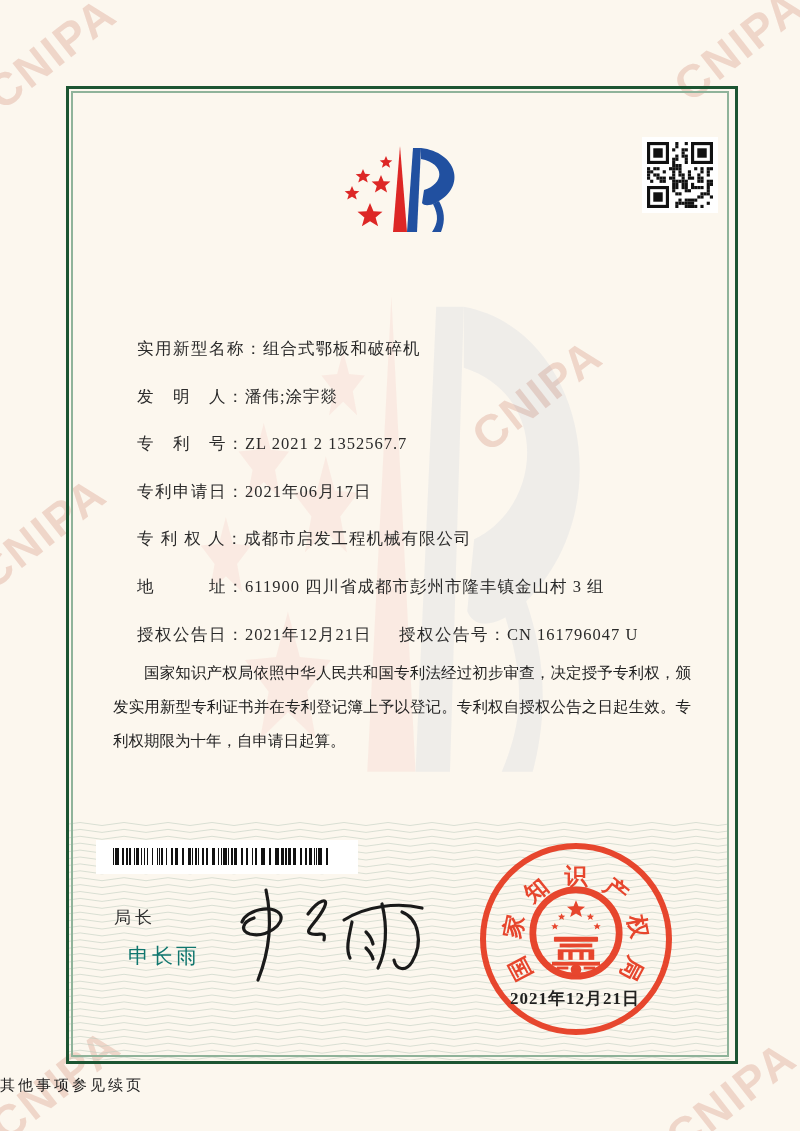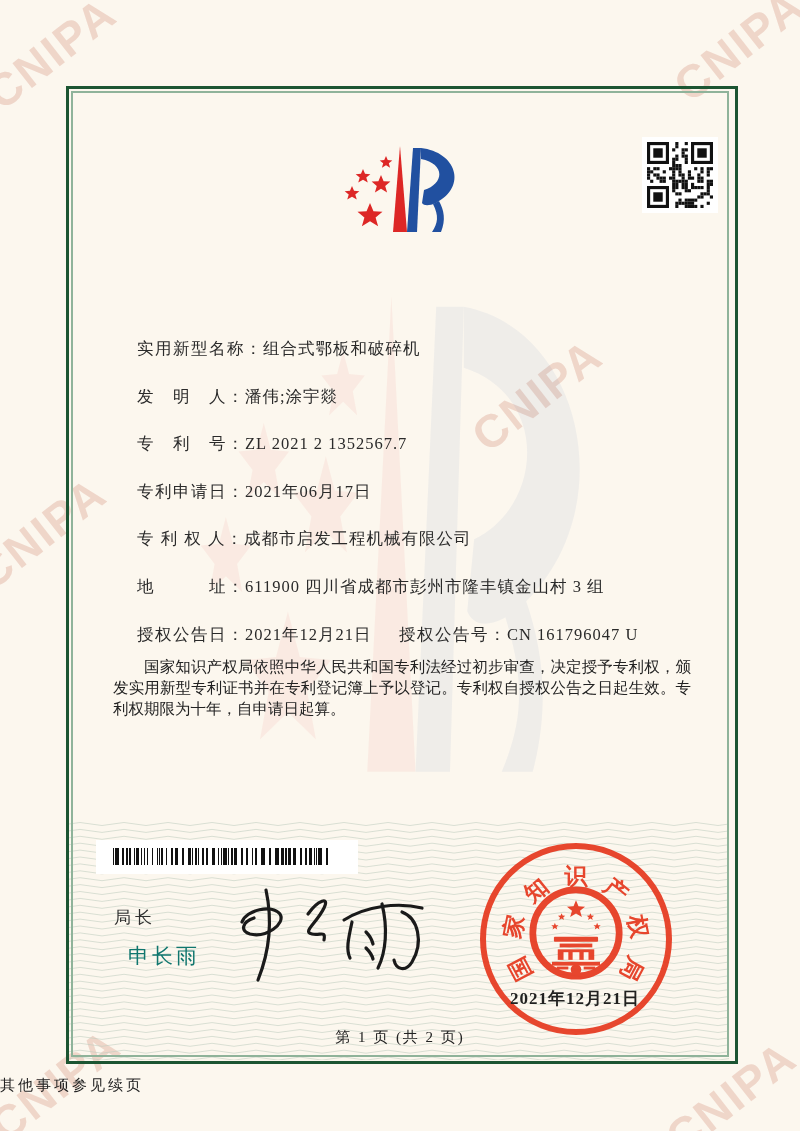--- a/index.html
+++ b/index.html
@@ -18,21 +18,21 @@
   .logo{left:330px;top:126px;}
   .big-wm{left:150px;top:185px;opacity:.055;}
   .title{left:0;top:240px;width:800px;text-align:center;font-size:42px;font-weight:700;
          letter-spacing:10px;color:#111;}
   
   .fields{left:113px;top:0;width:600px;}
   .frow{position:absolute;left:0;font-size:16.5px;letter-spacing:1px;color:#2a2a2a;white-space:nowrap;margin-left:24px;}
   .flabel{letter-spacing:1.5px;}
   .grant2{position:absolute;left:262px;top:0;white-space:nowrap;}
   
-  .body-text{left:113px;top:656px;width:578px;font-size:15.5px;line-height:21px;
+  .body-text{left:113px;top:656px;width:578px;font-size:15.5px;line-height:34px;
              text-align:justify;color:#222;}
   .body-text p{margin:0;text-indent:2em;}
   
   .waves{left:69px;top:820px;}
   .barcode-panel{left:96px;top:840px;width:262px;height:34px;background:#ffffff;}
   .barcode-panel svg{position:absolute;left:17px;top:8px;}
   .sig-title{left:114px;top:906px;font-family:"Liberation Sans",sans-serif;font-size:17px;
              letter-spacing:4px;color:#2f2f2f;font-weight:500;text-align:center;}
   .sig-name{left:128px;top:942px;font-family:"Liberation Sans",sans-serif;font-size:21px;
             letter-spacing:3px;color:#0f766e;font-weight:500;}
@@ -383,16 +383,15 @@
       <rect x="46.5" y="70" width="7" height="8" fill="#fcf7ee"></rect>
       <rect x="58" y="70" width="5" height="8" fill="#fcf7ee"></rect>
       <rect x="25" y="80" width="50" height="4"></rect>
       <rect x="30" y="85" width="12" height="3"></rect>
       <rect x="58" y="85" width="12" height="3"></rect>
       <circle cx="50" cy="88" r="5.5"></circle>
     </svg>
     <div class="seal-date">2021年12月21日</div>
   </div>
 
-  <div class="abs page-note">第 1 页 (共 2 页)</div>
   <div class="abs cont-note">其他事项参见续页</div>
 
 </div>
 
 </body></html>

